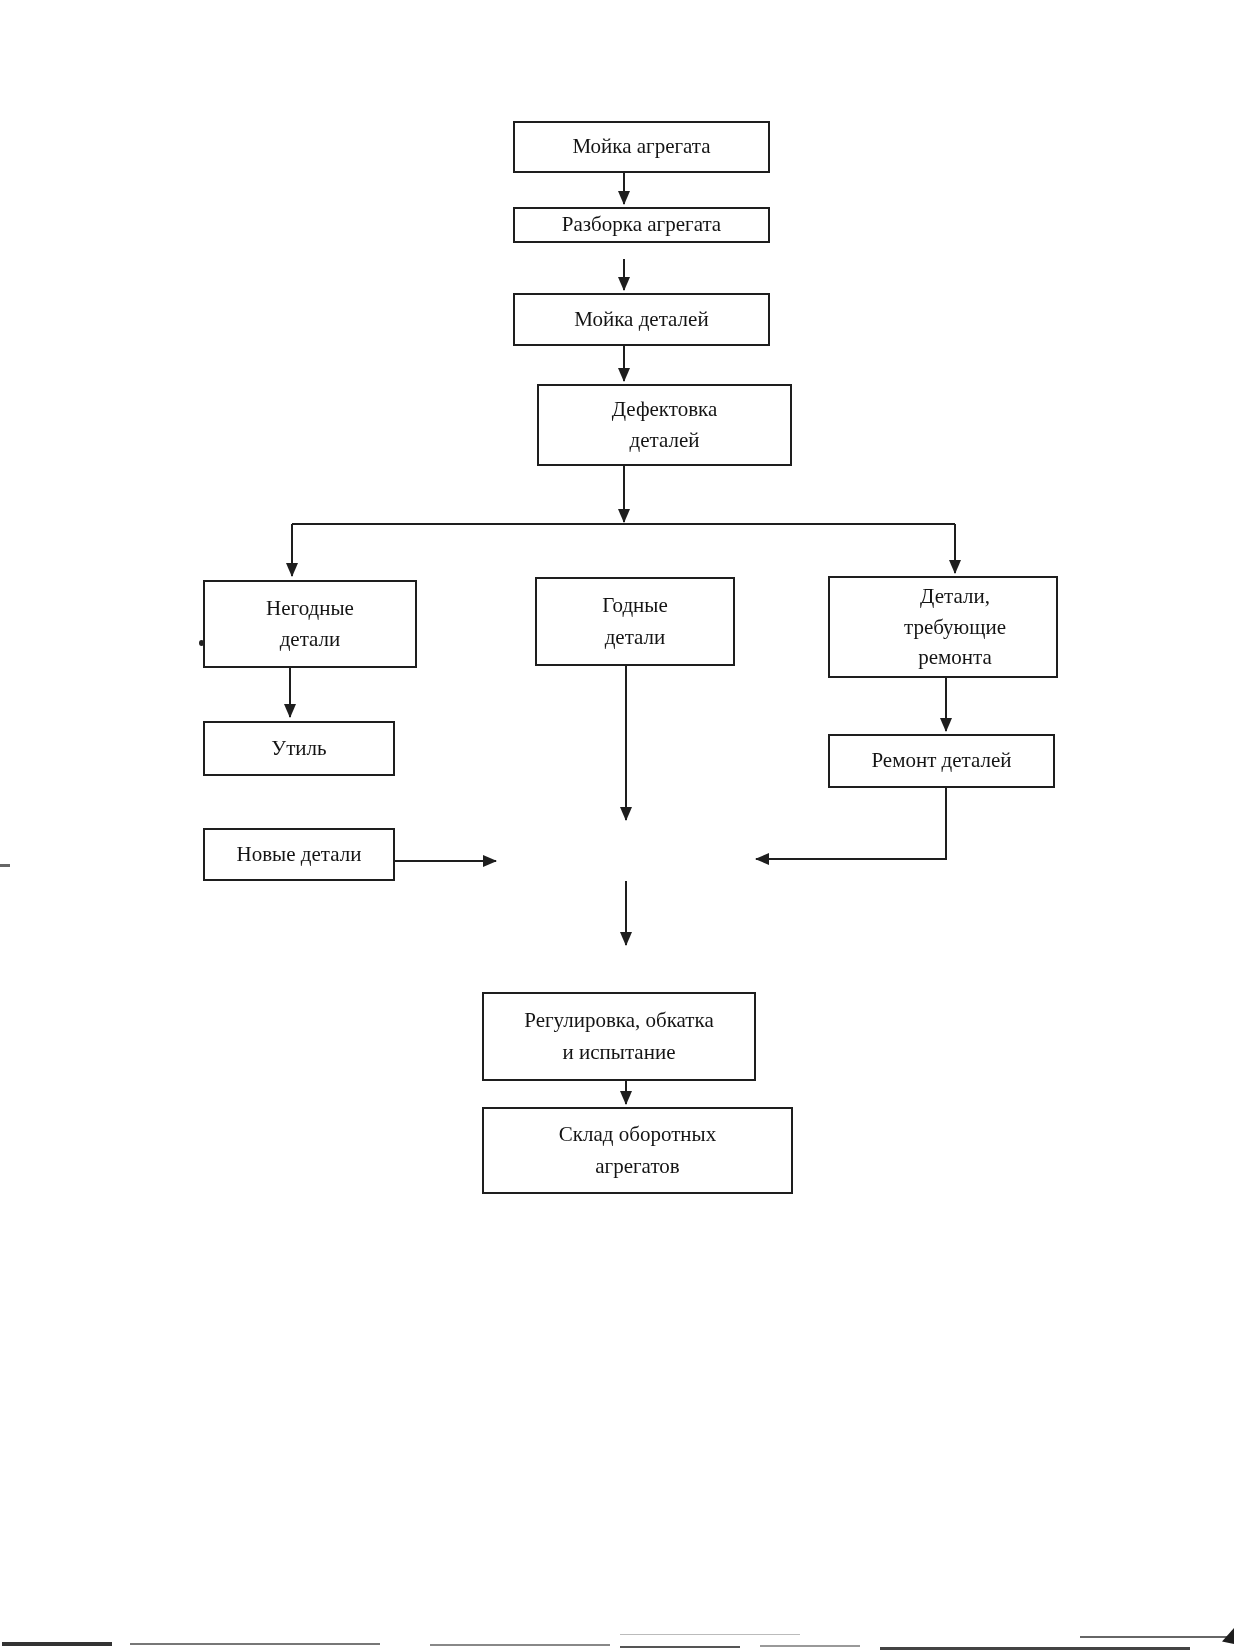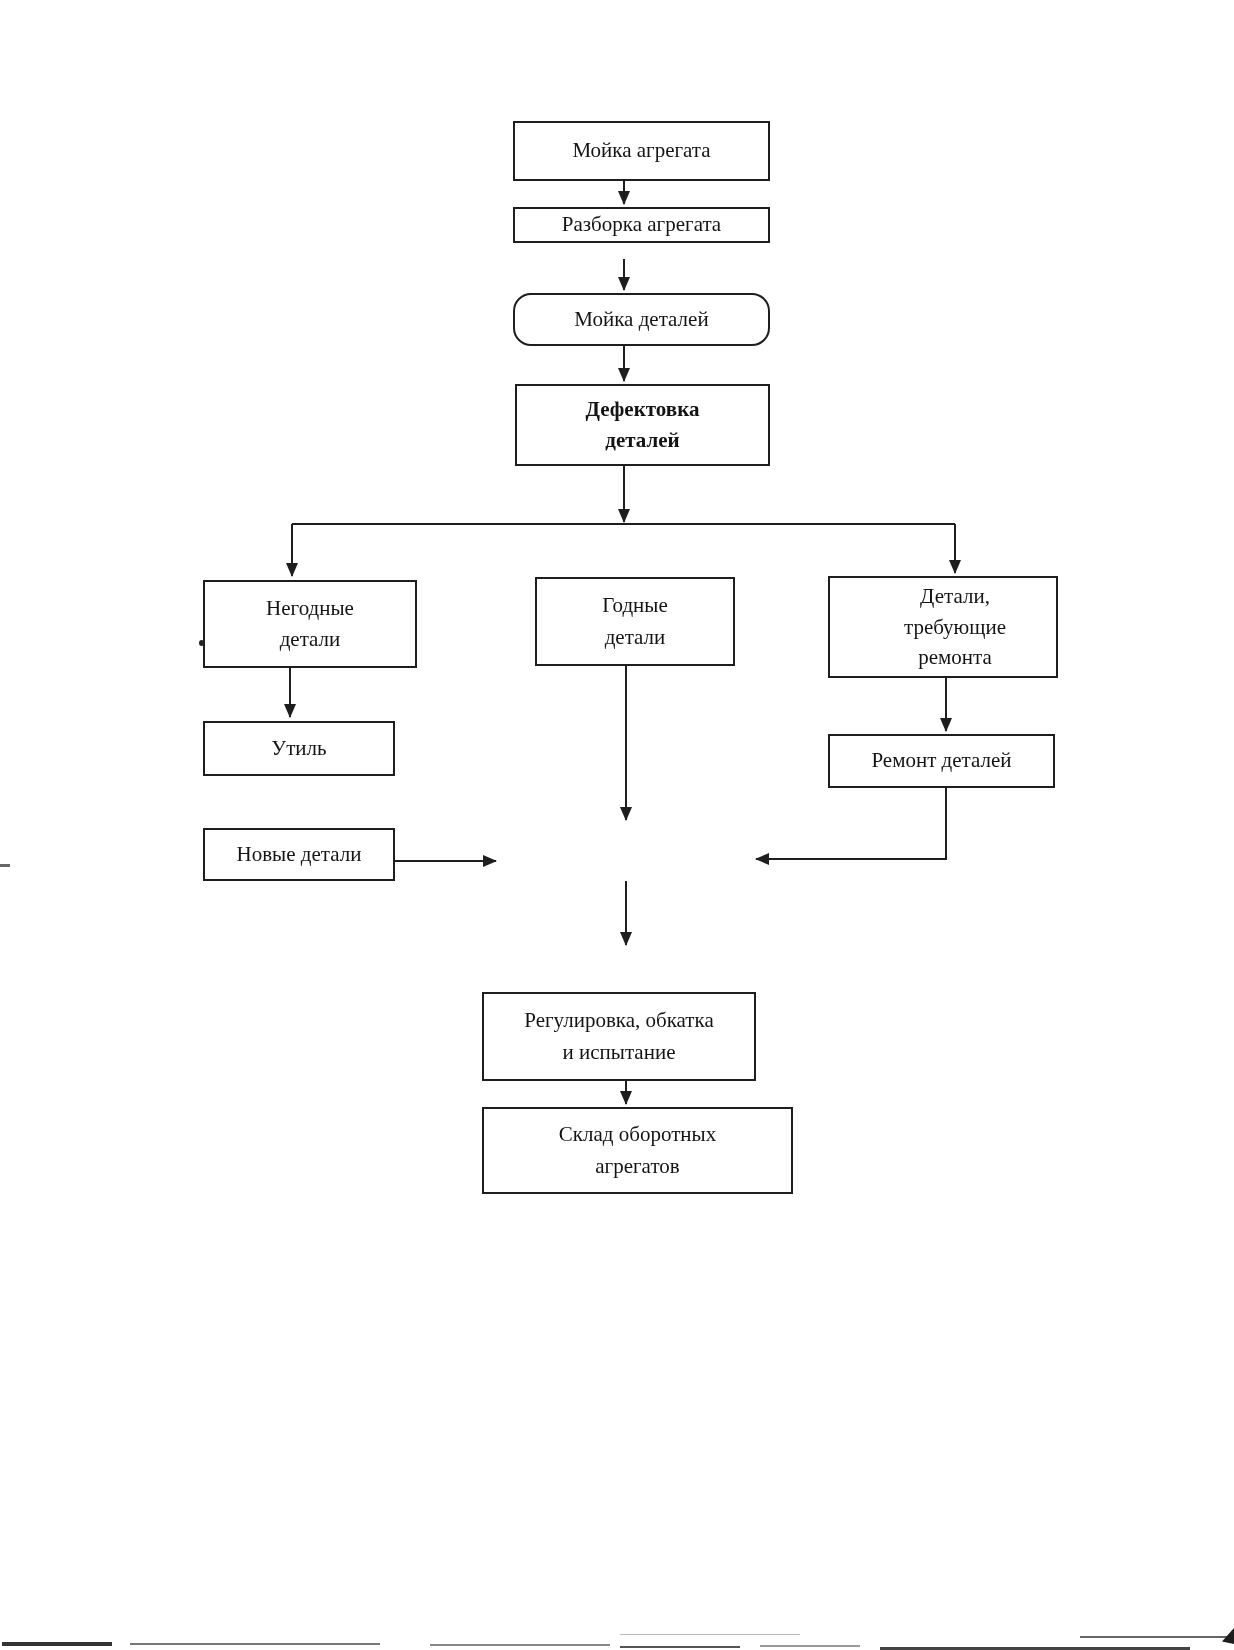--- a/index.html
+++ b/index.html
@@ -64,27 +64,27 @@
       <line x1="290" y1="668" x2="290" y2="717" marker-end="url(#arrow)"></line>
       <line x1="626" y1="666" x2="626" y2="820" marker-end="url(#arrow)"></line>
       <line x1="946" y1="678" x2="946" y2="731" marker-end="url(#arrow)"></line>
       <polyline points="946,788 946,859 756,859" marker-end="url(#arrow)"></polyline>
       <line x1="395" y1="861" x2="496" y2="861" marker-end="url(#arrow)"></line>
       <line x1="626" y1="881" x2="626" y2="945" marker-end="url(#arrow)"></line>
       <line x1="626" y1="1037" x2="626" y2="1104" marker-end="url(#arrow)"></line>
     </g>
   </svg>
 
-  <div class="node" style="left:513px;top:121px;width:257px;height:60px;">Мойка агрегата</div>
+  <div class="node" style="left:513px;top:121px;width:257px;height:52px;">Мойка агрегата</div>
 
   <div class="node" style="left:513px;top:207px;width:257px;height:36px;">Разборка агрегата</div>
 
-  <div class="node" style="left:513px;top:293px;width:257px;height:53px;border-radius:18px;">Мойка деталей</div>
+  <div class="node" style="left:513px;top:293px;width:257px;height:53px;">Мойка деталей</div>
 
-  <div class="node" style="left:515px;top:384px;width:255px;height:82px;font-weight:bold;">Дефектовка
+  <div class="node" style="left:537px;top:384px;width:255px;height:82px;">Дефектовка
 деталей</div>
 
   <div class="node" style="left:203px;top:580px;width:214px;height:88px;">Негодные
 детали</div>
 
   <div class="node" style="left:535px;top:577px;width:200px;height:89px;">Годные
 детали</div>
 
   <div class="node" style="left:828px;top:576px;width:230px;height:102px;line-height:1.45;padding-left:24px;">Детали,
 требующие

